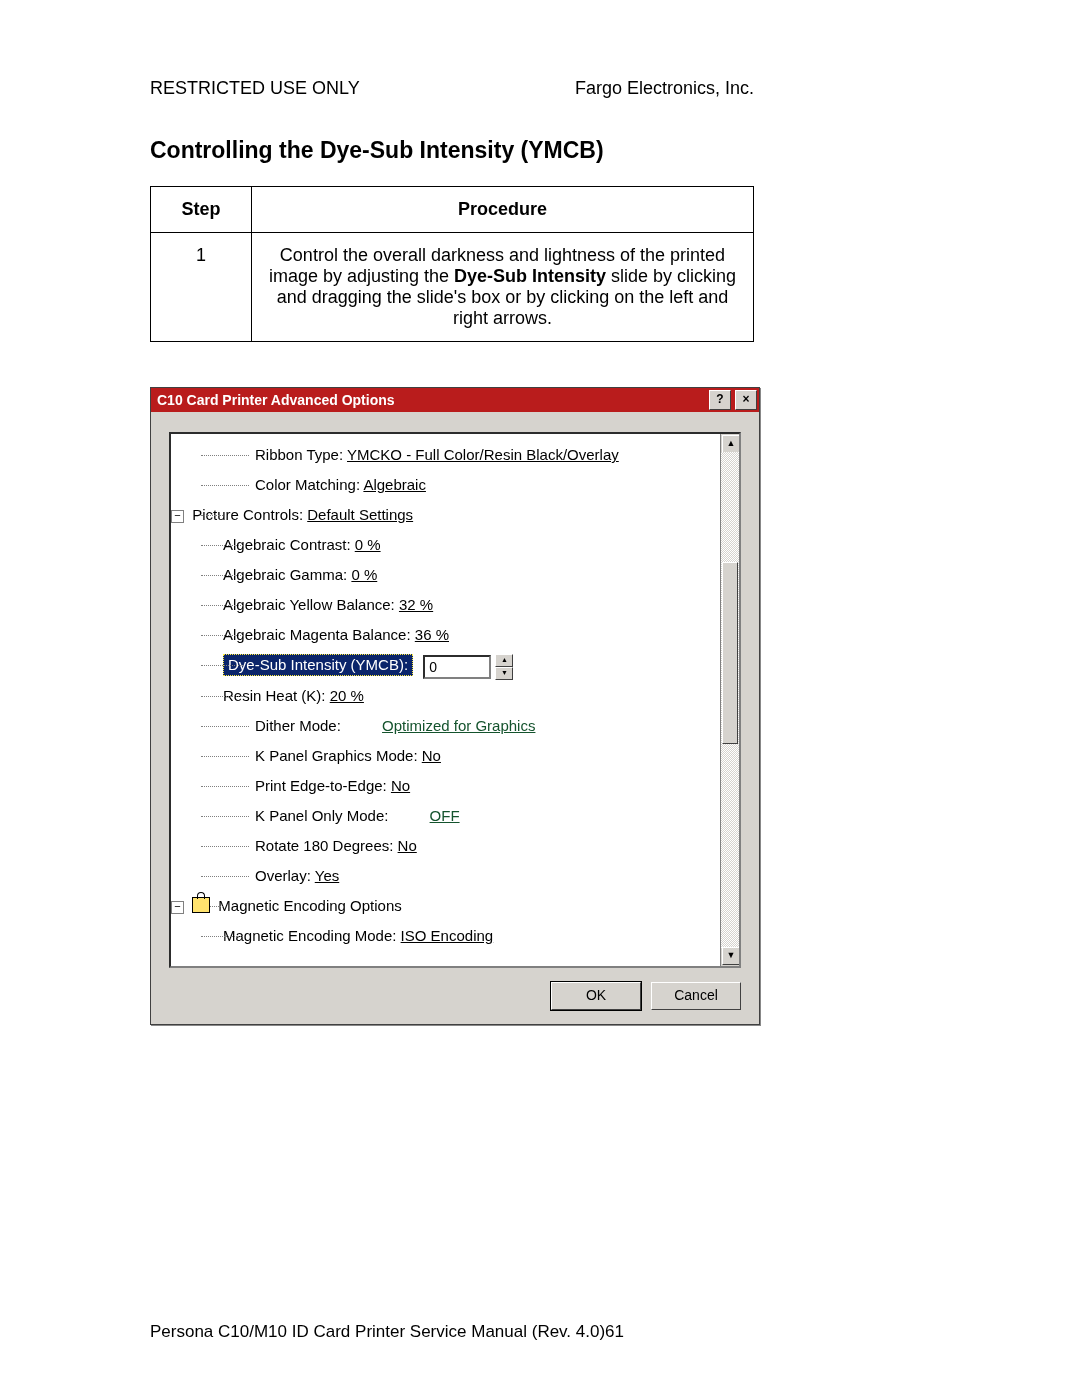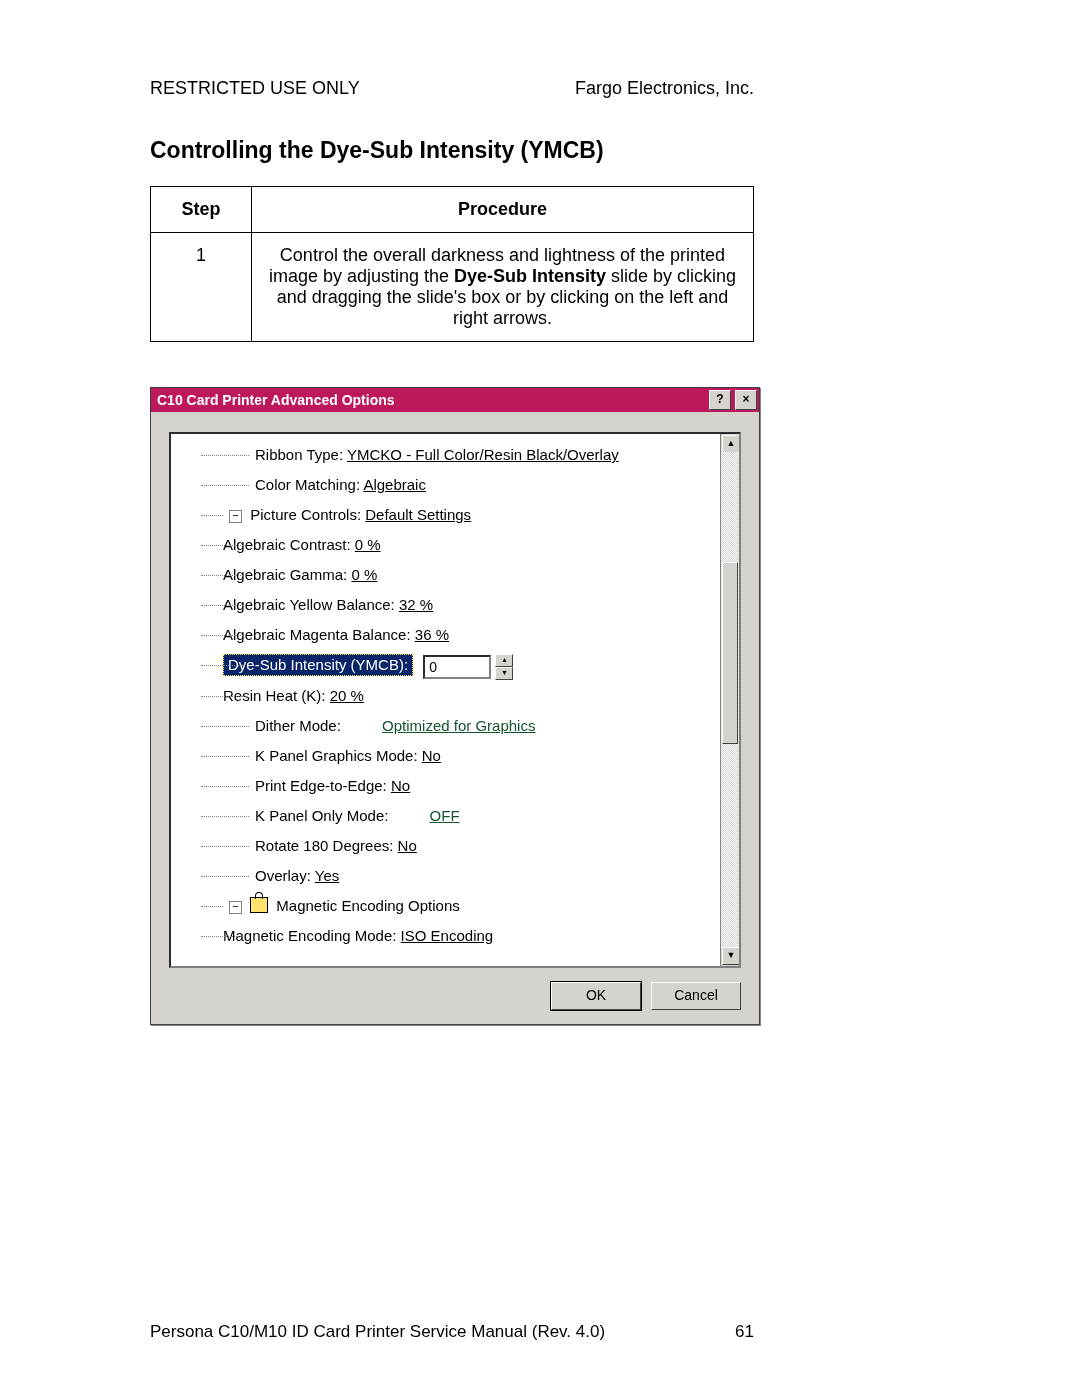--- a/index.html
+++ b/index.html
@@ -47,21 +47,21 @@
   
   .dialog {
     width: 608px;
     margin: 45px auto 0 auto;
     border: 1px solid #404040;
     background: #d6d3ce;
     box-shadow: 1px 1px 0 #888;
     font-family: Tahoma, Arial, sans-serif;
   }
   .titlebar {
-    background: #be185d;
+    background: #b91c1c;
     color: #fff;
     display: flex;
     align-items: center;
     height: 24px;
     padding-left: 6px;
     font-size: 14px;
     font-weight: bold;
   }
   .titlebar .spacer { flex: 1; }
   .tb-btn {
@@ -97,21 +97,21 @@
     color: #000;
   }
   .tree .row {
     white-space: nowrap;
     line-height: 30px;
     position: relative;
   }
   
   .lvl1 { padding-left: 84px; }
   .lvl2 { padding-left: 52px; }
-  .lvl1i { padding-left: 58px; } 
+  .lvl1i { } 
   
   .tree .row::before{
     content:"";
     position:absolute;
     left:30px;
     top:15px;
     border-top:1px dotted #808080;
   }
   .lvl1::before{ width:48px; }
   .lvl2::before{ left:72px; width:42px; }
@@ -239,21 +239,20 @@
     text-align: center;
     line-height: 24px;
   }
   .win-btn.default { box-shadow: 0 0 0 1px #000; }
 
   .footer {
     position: absolute;
     left: 150px; right: 150px; bottom: 55px;
     font-size: 17px;
     display: flex;
-    justify-content: space-between;
   }
 </style>
 </head>
 <body>
 
 <div class="page">
 
   <div class="hdr">
     <span>RESTRICTED USE ONLY</span>
     <span>Fargo Electronics, Inc.</span>

